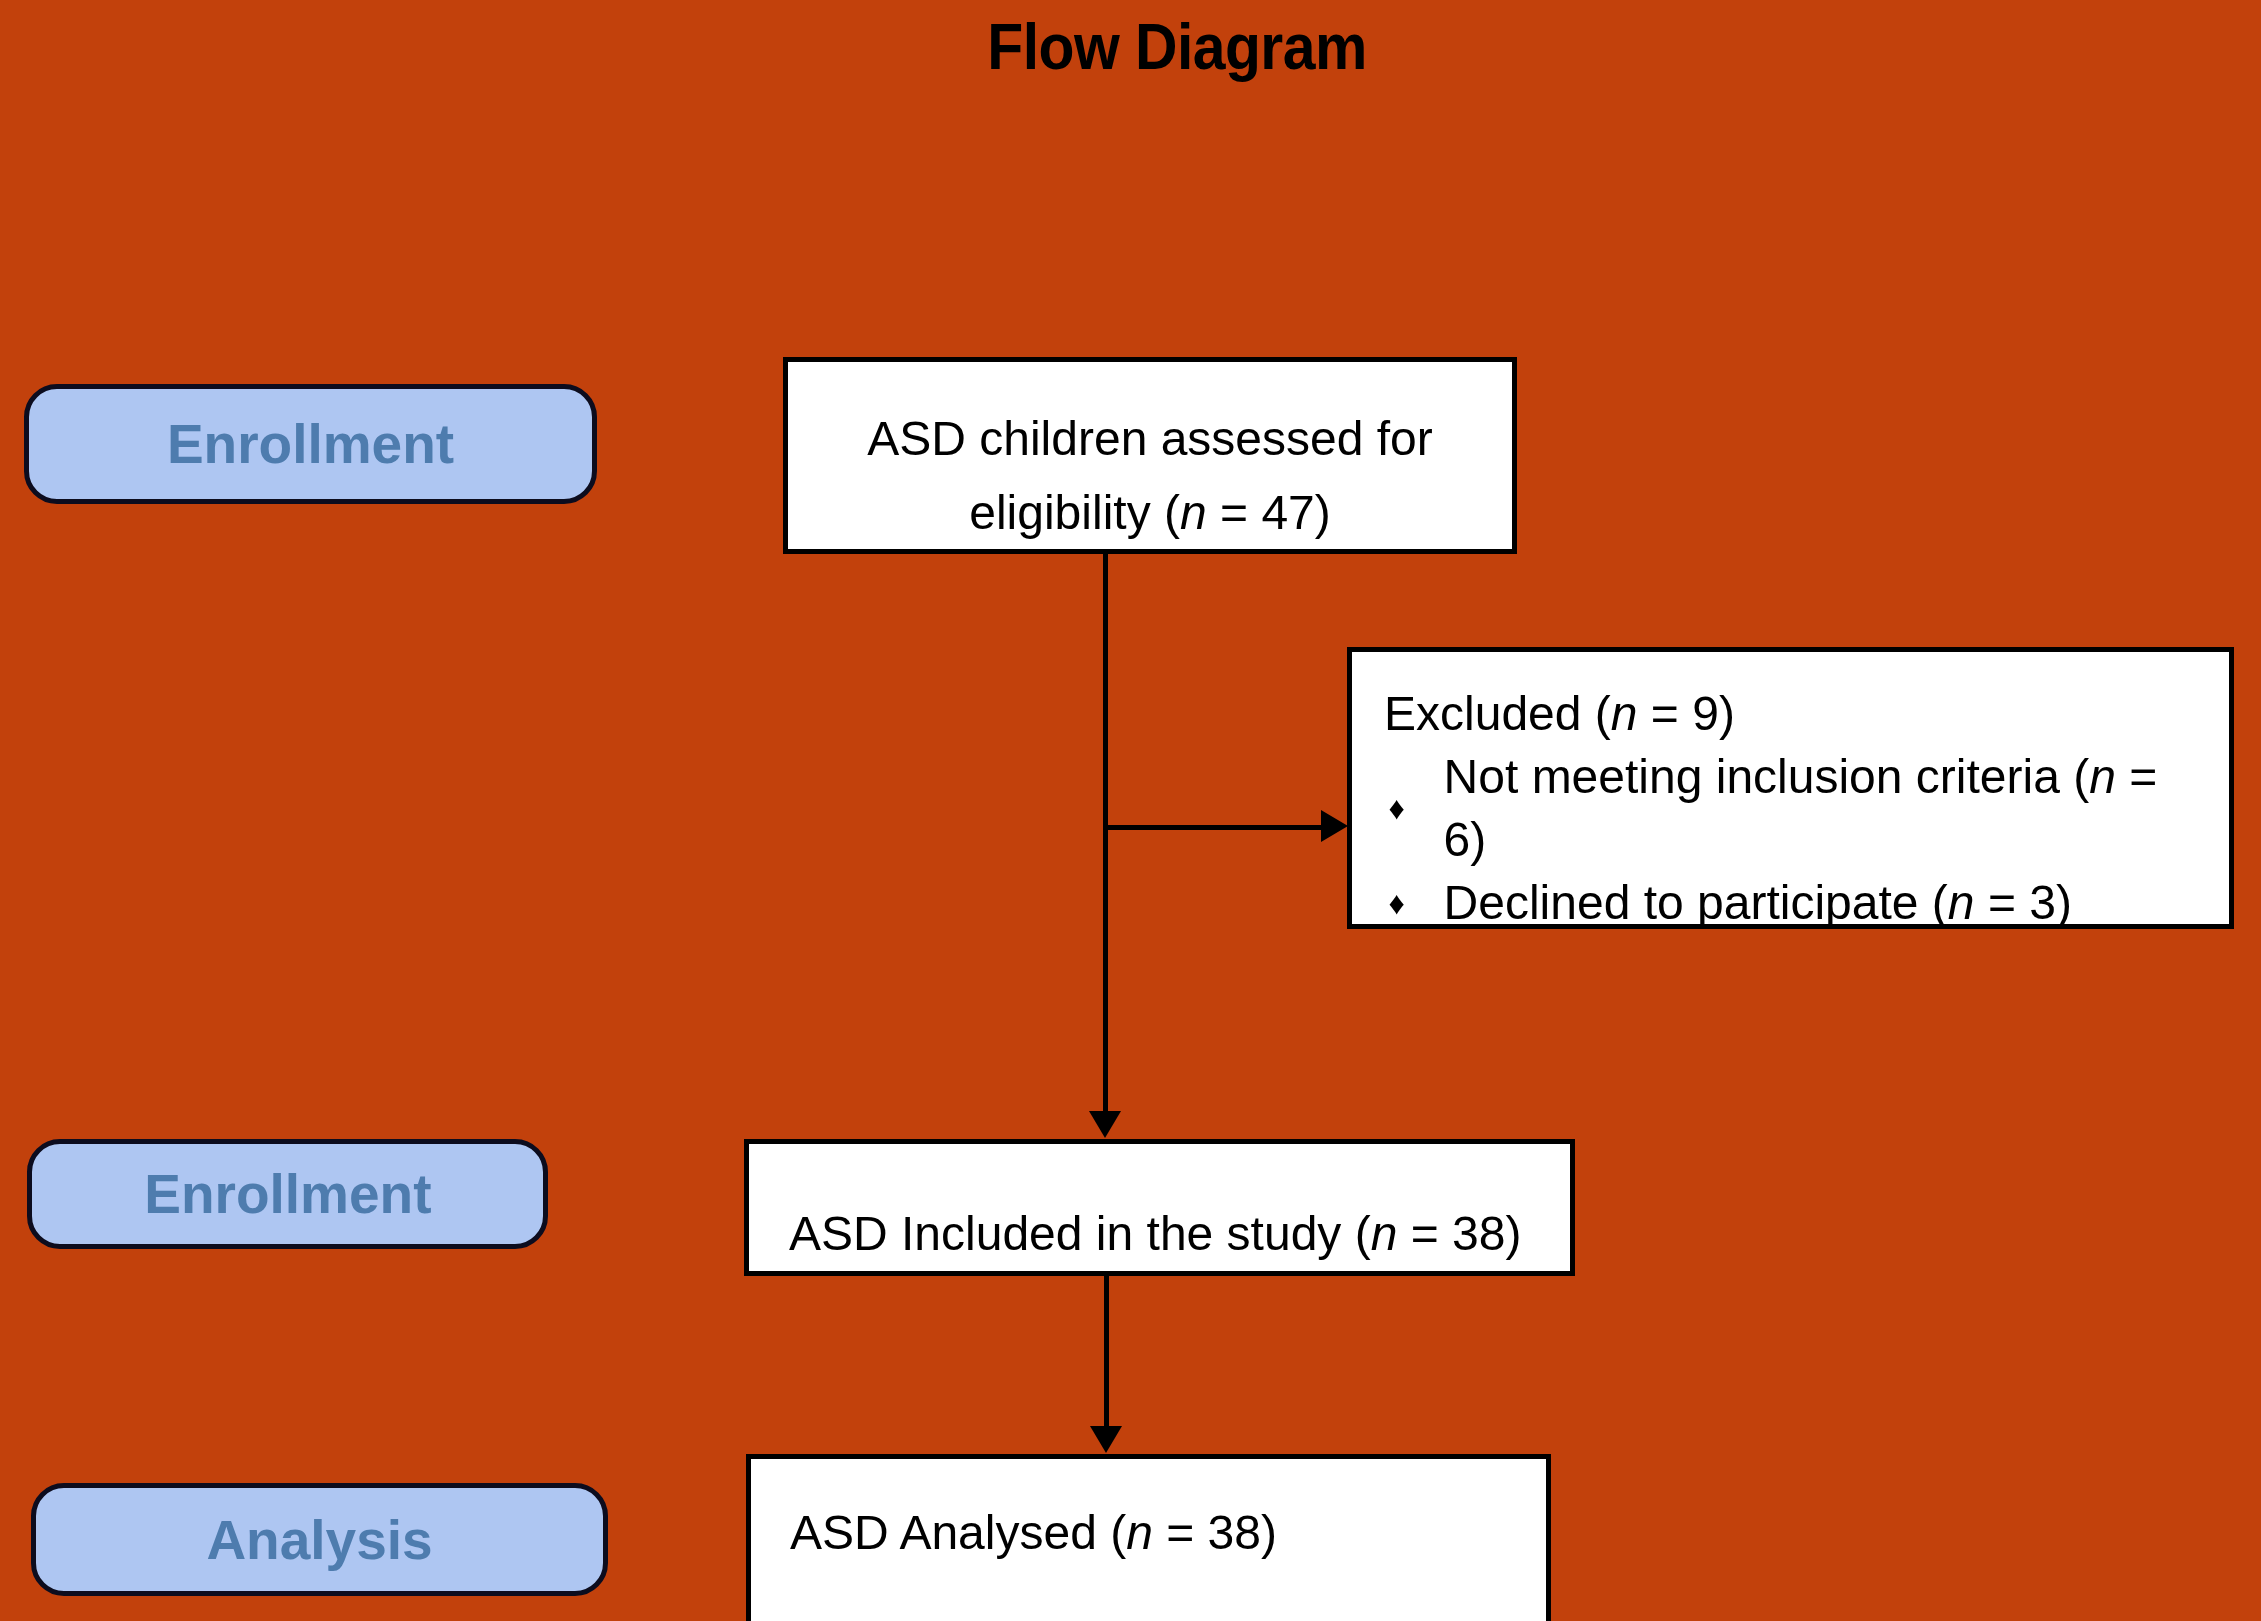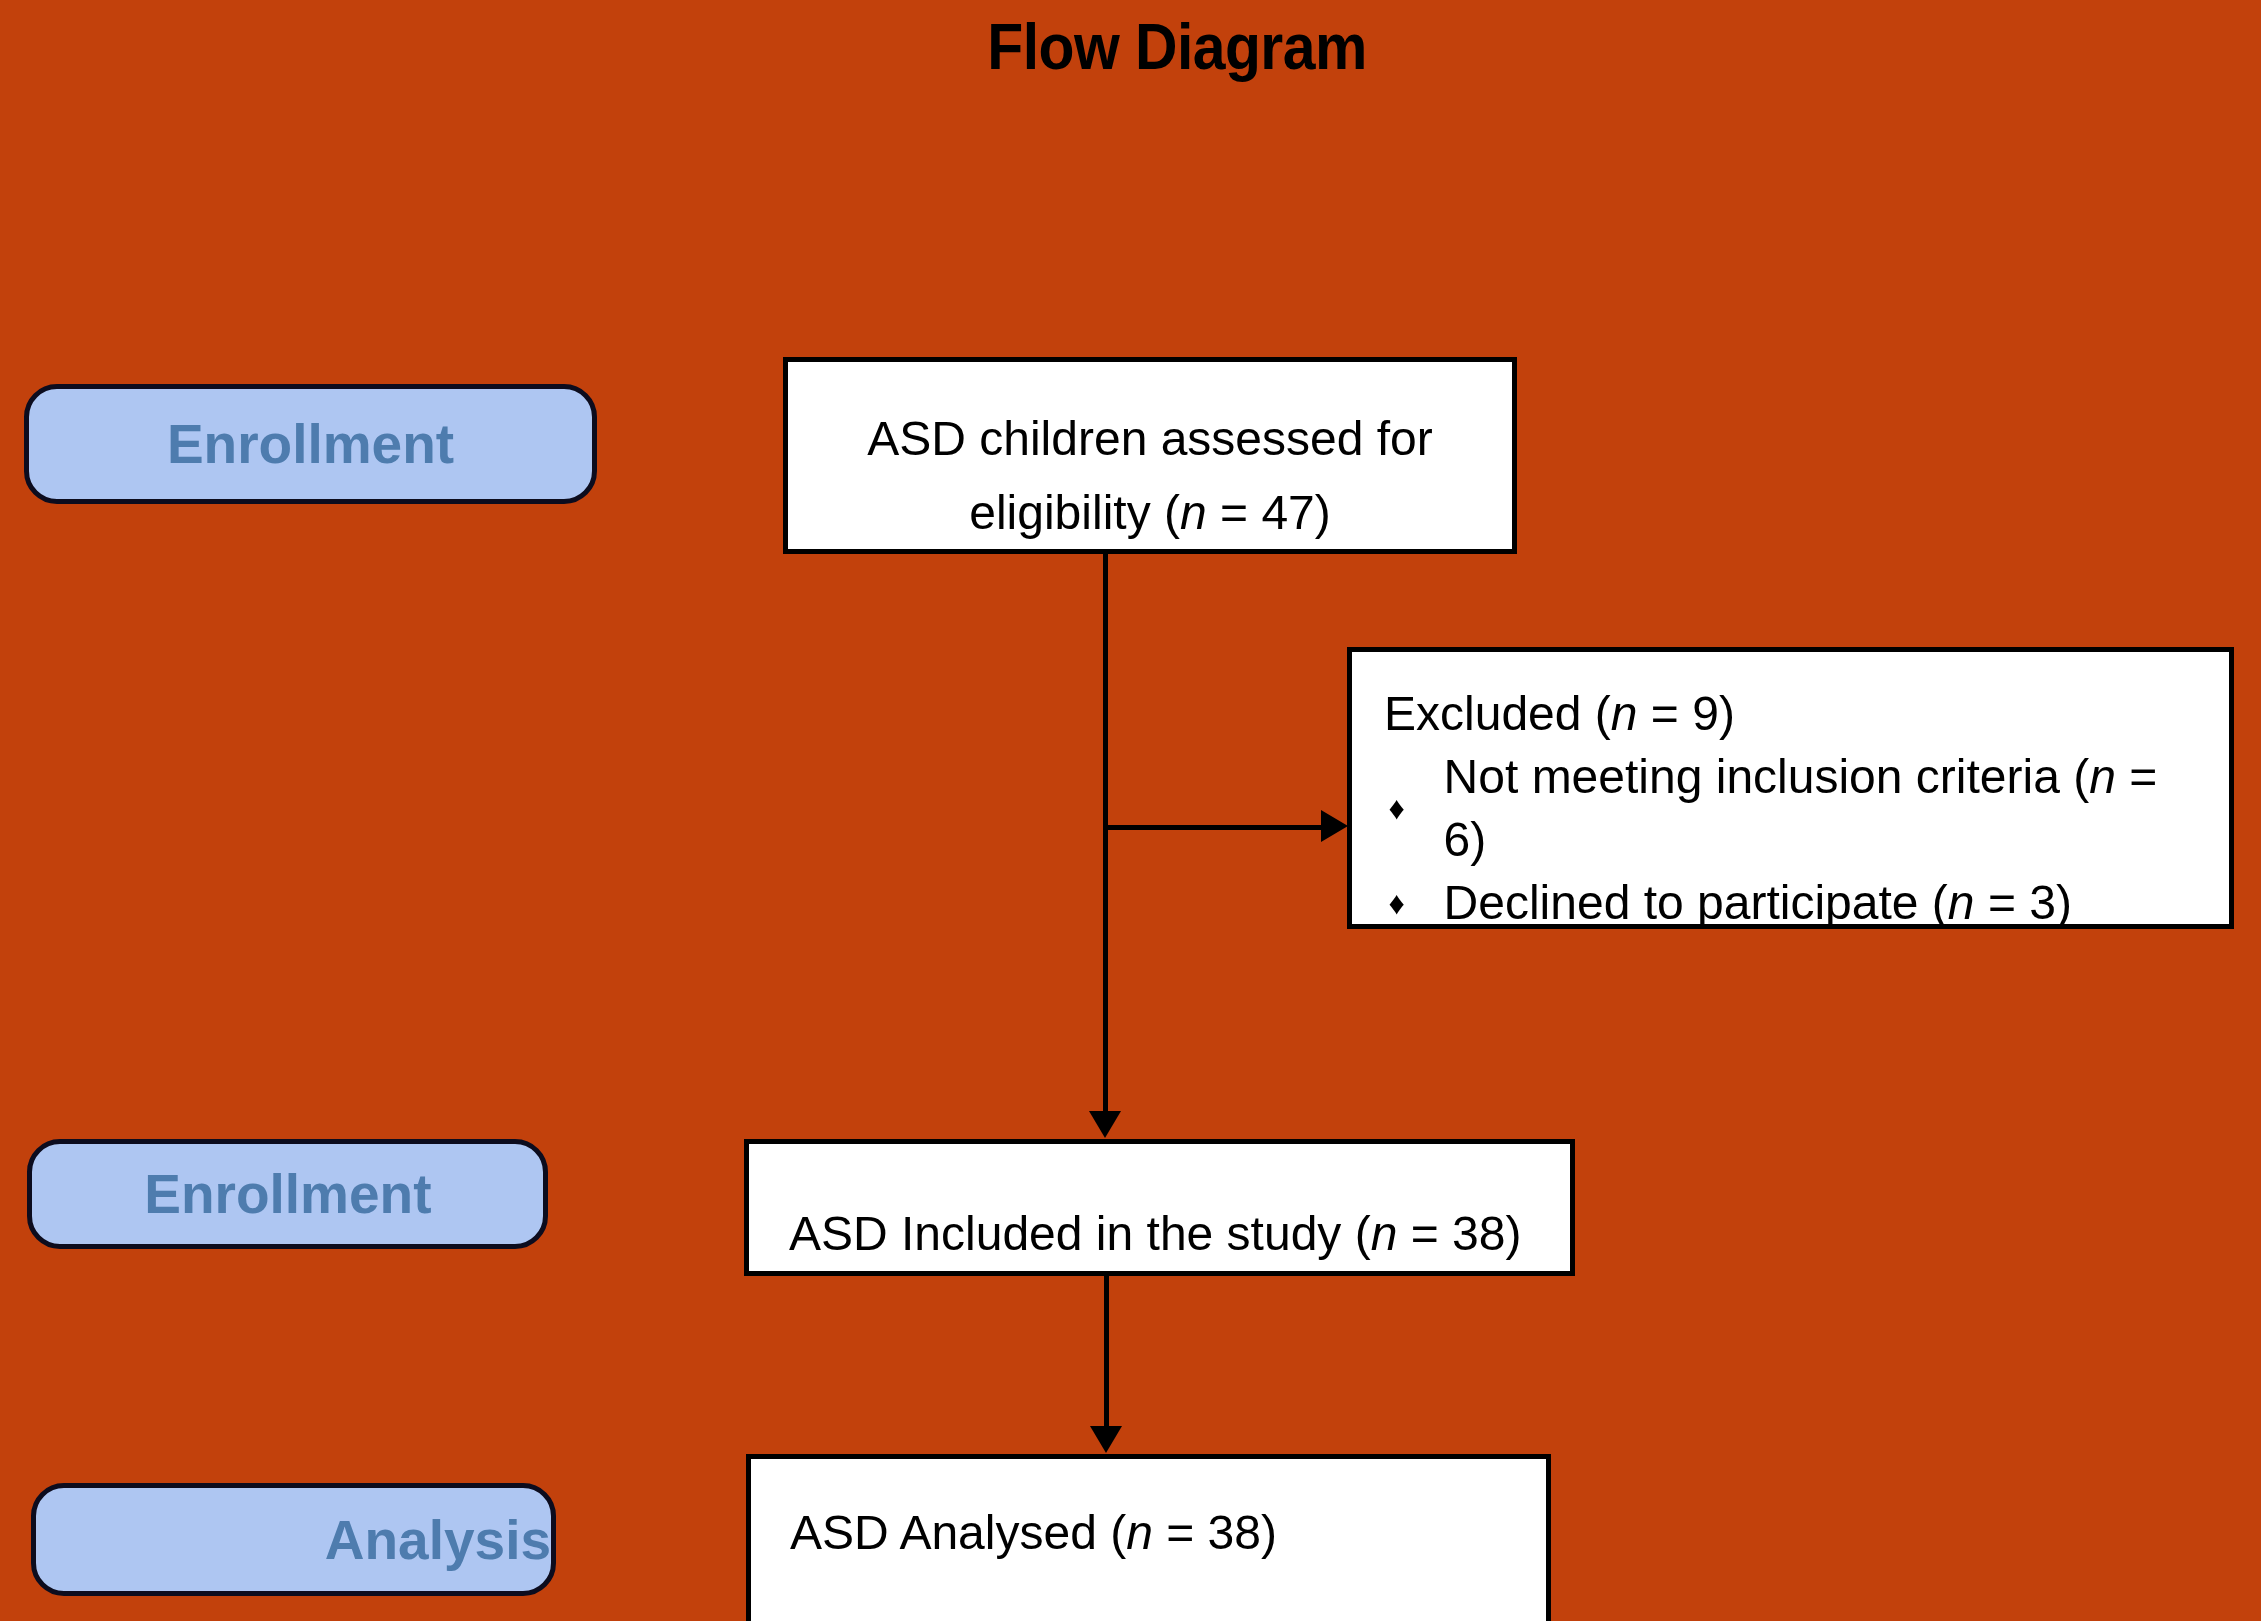--- a/index.html
+++ b/index.html
@@ -39,21 +39,21 @@
     border-radius: 33px;
     display: flex;
     align-items: center;
     justify-content: center;
     font-size: 55px;
     font-weight: bold;
     color: #4e7cae;
   }
   #stage-enrollment { left: 24px;  top: 384px;  width: 573px; height: 120px; }
   #stage-inclusion  { left: 27.4px;  top: 1139px; width: 521px;  height: 110px; }
-  #stage-analysis   { left: 31px;  top: 1483px; width: 525px;  height: 113px; justify-content: flex-end; }
+  #stage-analysis   { left: 31px;  top: 1483px; width: 577px;  height: 113px; }
 
   
   .flowbox {
     position: absolute;
     box-sizing: border-box;
     background: #ffffff;
     border: 5.1px solid #000000;
     font-size: 48px;
     line-height: 1.55;
     color: #000000;

